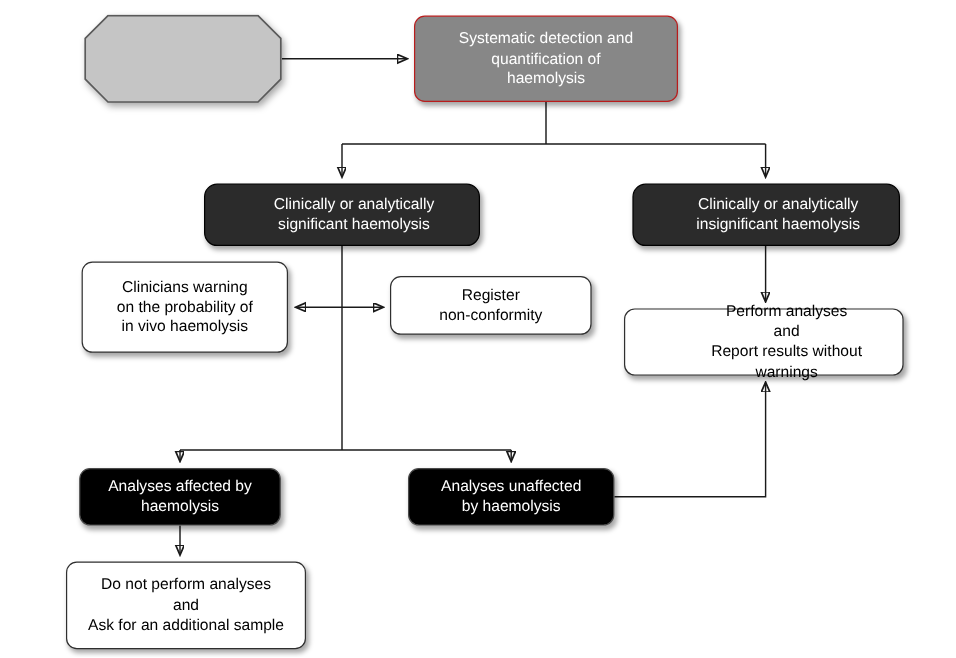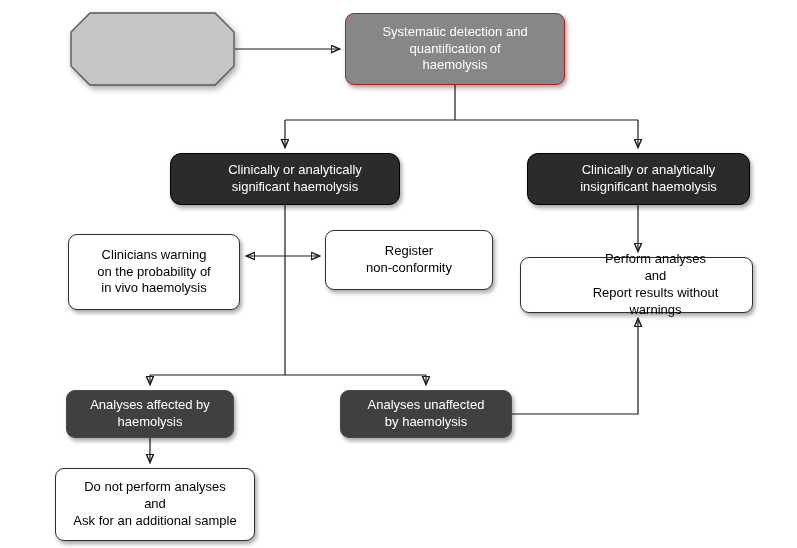--- a/index.html
+++ b/index.html
@@ -43,21 +43,21 @@
   .rounded {
     border-radius: 9px;
     box-shadow: 2px 3px 4px rgba(0,0,0,0.35);
   }
   .proc-gray {
     background: #878787;
     border: 1px solid #b91c1c;
     color: #ffffff;
   }
   .proc-gray-light {
-    background: #404040;
+    background: #000000;
     border: 1px solid #4a4a4a;
     color: #ffffff;
   }
   .decision-dark {
     background: #2b2b2b;
     border: 1px solid #000000;
     color: #ffffff;
     border-radius: 11px;
     padding-left: 20px;
   }
@@ -122,27 +122,27 @@
   <div class="node rounded decision-dark" style="left:170px; top:153px; width:230px; height:52px;">
     <div class="node-label">Clinically or analytically
 significant haemolysis</div>
   </div>
 
   <div class="node rounded decision-dark" style="left:527px; top:153px; width:223px; height:52px;">
     <div class="node-label">Clinically or analytically
 insignificant haemolysis</div>
   </div>
 
-  <div class="node rounded action-white" style="left:68px; top:234px; width:172px; height:76px;">
+  <div class="node rounded action-white" style="left:68px; top:218px; width:172px; height:76px;">
     <div class="node-label">Clinicians warning
 on the probability of
 in vivo haemolysis</div>
   </div>
 
-  <div class="node rounded action-white" style="left:325px; top:230px; width:168px; height:60px;">
+  <div class="node rounded action-white" style="left:325px; top:230px; width:168px; height:49px;">
     <div class="node-label">Register
 non-conformity</div>
   </div>
 
   <div class="node rounded action-white" style="left:520px; top:257px; width:233px; height:56px;padding-left:38px;">
     <div class="node-label">Perform analyses
 and
 Report results without warnings</div>
   </div>
 

